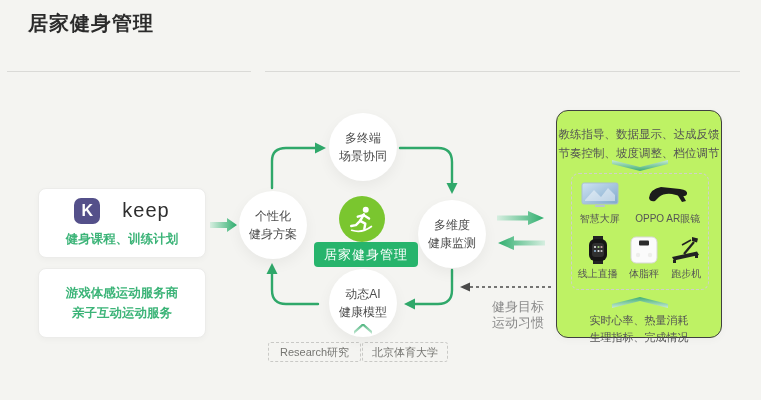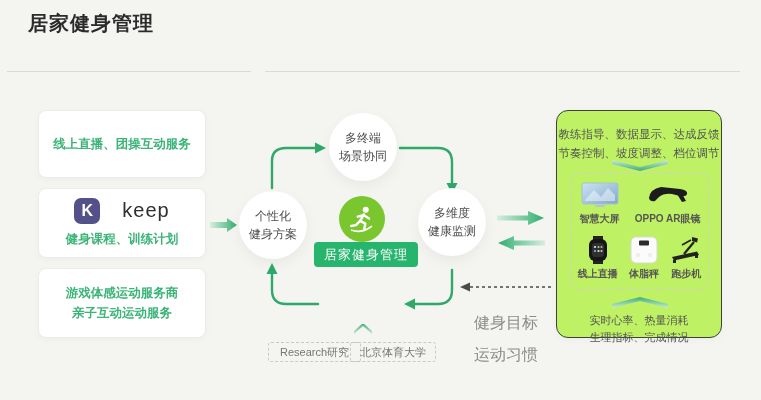--- a/index.html
+++ b/index.html
@@ -21,25 +21,25 @@
   .node-text{font-size:12px;color:#4d4d4d;line-height:18px;}
   .ccircle{left:339px;top:196px;width:46px;height:46px;border-radius:50%;background:#7ac62f;
            display:flex;align-items:center;justify-content:center;z-index:3;}
   .cta{left:314px;top:242px;width:104px;height:25px;background:#27b46c;border-radius:4px;color:#fff;
        font-size:13px;font-weight:500;display:flex;align-items:center;justify-content:center;z-index:3;letter-spacing:1px;}
   .tag{top:342px;height:20px;border:1px dashed #c9c9c6;border-radius:3px;font-size:11px;color:#767672;
        display:flex;align-items:center;justify-content:center;box-sizing:border-box;}
   .panel{left:556px;top:110px;width:166px;height:228px;background:#bef264;border:1px solid #404040;
          border-radius:12px;box-shadow:0 2px 8px rgba(0,0,0,.03);box-sizing:border-box;z-index:2;}
   .ptext{width:100%;text-align:center;font-size:11.5px;color:#545454;line-height:19px;}
-  .dashbox{left:14px;top:62px;width:138px;height:117px;border:1px dashed #cfcfcc;border-radius:8px;box-sizing:border-box;font-weight:bold;}
+  .dashbox{left:14px;top:62px;width:138px;height:117px;border:1px dashed #cfcfcc;border-radius:8px;box-sizing:border-box;}
   .dev-row{display:flex;justify-content:space-around;align-items:flex-end;}
   .dev{display:flex;flex-direction:column;align-items:center;}
   .dev-label{font-size:10px;color:#555;margin-top:3px;white-space:nowrap;}
-  .muted{font-size:16px;color:#8b8b8b;line-height:16px;text-align:center;margin-top:16px;}
+  .muted{font-size:13px;color:#8b8b8b;line-height:16px;text-align:right;}
   svg{display:block;}
 </style>
 </head>
 <body>
 
 <div class="stage">
 
   <svg width="0" height="0" style="position:absolute">
     <defs>
       <linearGradient id="gR" x1="0" y1="0" x2="1" y2="0">
@@ -62,23 +62,20 @@
         <stop offset="0" stop-color="#cfe3f2"></stop>
           <stop offset="1" stop-color="#7fa8cc"></stop>
       </linearGradient>
     </defs>
   </svg>
 
   <div class="abs title">居家健身管理</div>
   <div class="abs hr" style="left:7px;width:244px;"></div>
   <div class="abs hr" style="left:265px;width:475px;"></div>
 
-  <div class="abs card" style="top:110px;height:68px;">
-    <span class="green-text">线上直播、团操互动服务</span>
-  </div>
 
   <div class="abs card" style="top:188px;height:70px;">
     <div class="keep-row">
       <span class="keep-badge">K</span>
       <span class="keep-word">keep</span>
     </div>
     <span class="green-text">健身课程、训练计划</span>
   </div>
 
   <div class="abs card" style="top:268px;height:70px;">
@@ -106,23 +103,27 @@
   </svg>
 
   <div class="abs circle" style="left:329px;top:113px;justify-content:center;">
     <span class="node-text">多终端</span>
     <span class="node-text">场景协同</span>
   </div>
   <div class="abs circle" style="left:239px;top:191px;">
     <span class="node-text">个性化</span>
     <span class="node-text">健身方案</span>
   </div>
-  <div class="abs circle" style="left:418px;top:188px;">
+  <div class="abs circle" style="left:418px;top:200px;">
     <span class="node-text">多维度</span>
     <span class="node-text">健康监测</span>
+  </div>
+  <div class="abs circle" style="left:329px;top:269px;">
+    <span class="node-text">动态AI</span>
+    <span class="node-text">健康模型</span>
   </div>
 
   <div class="abs ccircle">
     <svg width="30" height="30" viewBox="0 0 32 32">
       <circle cx="20" cy="6" r="3.2" fill="#fff"></circle>
       <g stroke="#fff" stroke-width="2.6" fill="none" stroke-linecap="round" stroke-linejoin="round">
         <path d="M18,11 L14,18"></path>
         <path d="M18,12 L23.5,15.5"></path>
         <path d="M17.5,12 L11.5,13.5"></path>
         <path d="M14,18 L19.5,21 L18.5,26.5"></path>
@@ -133,21 +134,21 @@
   </div>
   <div class="abs cta">居家健身管理</div>
 
   <svg class="abs" style="left:354px;top:324px;z-index:2;" width="18" height="11">
     <polygon points="0,10 9,2 18,10 18,7 9,-1 0,7" fill="url(#gUp)"></polygon>
   </svg>
 
   <div class="abs tag" style="left:268px;width:93px;">
     <span>Research研究</span>
   </div>
-  <div class="abs tag" style="left:350px;width:86px;">
+  <div class="abs tag" style="left:362px;width:86px;">
     <span>北京体育大学</span>
   </div>
 
   <svg class="abs" style="left:497px;top:210px;" width="48" height="16">
     <polygon points="0,5.5 31,5.5 31,1 47,8 31,15 31,10.5 0,10.5" fill="url(#gR)"></polygon>
   </svg>
   <svg class="abs" style="left:497px;top:235px;" width="48" height="16">
     <polygon points="48,5.5 17,5.5 17,1 1,8 17,15 17,10.5 48,10.5" fill="url(#gL)"></polygon>
   </svg>
 

